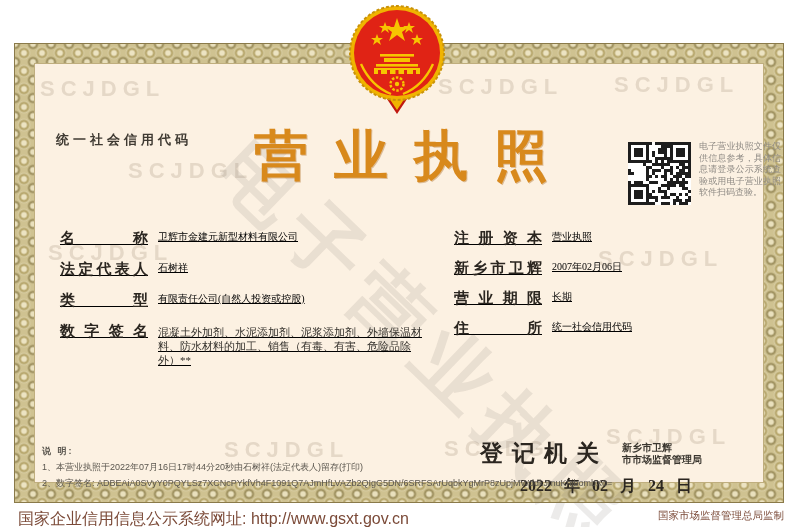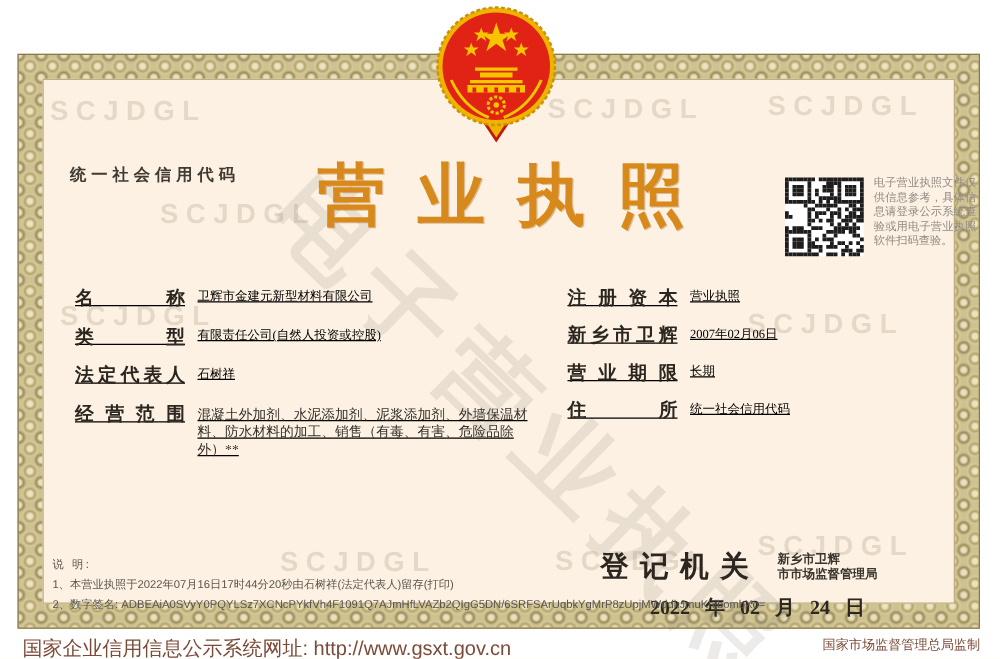--- a/index.html
+++ b/index.html
@@ -67,21 +67,21 @@
   .fvalue-small{font-family:"Liberation Serif",serif;font-size:11px;line-height:14px;color:#33302b;padding-top:3px;}
   .col-left .frow{margin-bottom:12px;}
   
   .reg-block{position:absolute;left:480px;top:438px;width:280px;z-index:3;}
   .reg-line{display:flex;align-items:center;}
   .reg-label{font-size:23px;font-weight:bold;letter-spacing:9px;color:#2b2620;white-space:nowrap;}
   .reg-authority{margin-left:14px;font-size:10px;line-height:12px;color:#3a362f;font-weight:bold;}
   .reg-date{margin-top:7px;margin-left:40px;font-family:"Liberation Serif",serif;font-size:16px;font-weight:bold;color:#2b2620;word-spacing:8px;white-space:nowrap;}
   
   .notes{position:absolute;left:42px;top:445px;width:540px;z-index:3;color:#5a564e;}
-  .notes .n-head{font-size:9px;font-weight:normal;letter-spacing:2px;}
+  .notes .n-head{font-size:9px;font-weight:bold;letter-spacing:2px;}
   .notes .n-line{font-size:9px;margin-top:3px;white-space:nowrap;}
   
   .footer{position:absolute;left:0;top:509px;width:800px;z-index:3;}
   .footer-left{position:absolute;left:18px;top:0;font-size:16px;color:#7b4a38;}
   .footer-right{position:absolute;right:16px;top:0;font-size:10.5px;color:#7b4a38;}
 </style>
 </head>
 <body>
 
 <div class="cert-frame">
@@ -583,29 +583,29 @@
     <div></div>
   </div>
 <div class="qr-caption">电子营业执照文件仅供信息参考，具体信息请登录公示系统查验或用电子营业执照软件扫码查验。</div>
 
 <div class="col col-left">
   <div class="frow">
     <span class="flabel">名称</span>
     <span class="fvalue">卫辉市金建元新型材料有限公司</span>
   </div>
   <div class="frow">
+    <span class="flabel">法定代表人</span>
+    <span class="fvalue">石树祥</span>
+  </div>
+  <div class="frow">
     <span class="flabel">类型</span>
     <span class="fvalue">有限责任公司(自然人投资或控股)</span>
   </div>
   <div class="frow">
-    <span class="flabel">法定代表人</span>
-    <span class="fvalue">石树祥</span>
-  </div>
-  <div class="frow">
-    <span class="flabel">经营范围</span>
+    <span class="flabel">数字签名</span>
     <span class="fvalue-small" style="width:284px">混凝土外加剂、水泥添加剂、泥浆添加剂、外墙保温材料、防水材料的加工、销售（有毒、有害、危险品除外）**</span>
   </div>
 </div>
 
 <div class="col col-right">
   <div class="frow">
     <span class="flabel">注册资本</span>
     <span class="fvalue">营业执照</span>
   </div>
   <div class="frow">

